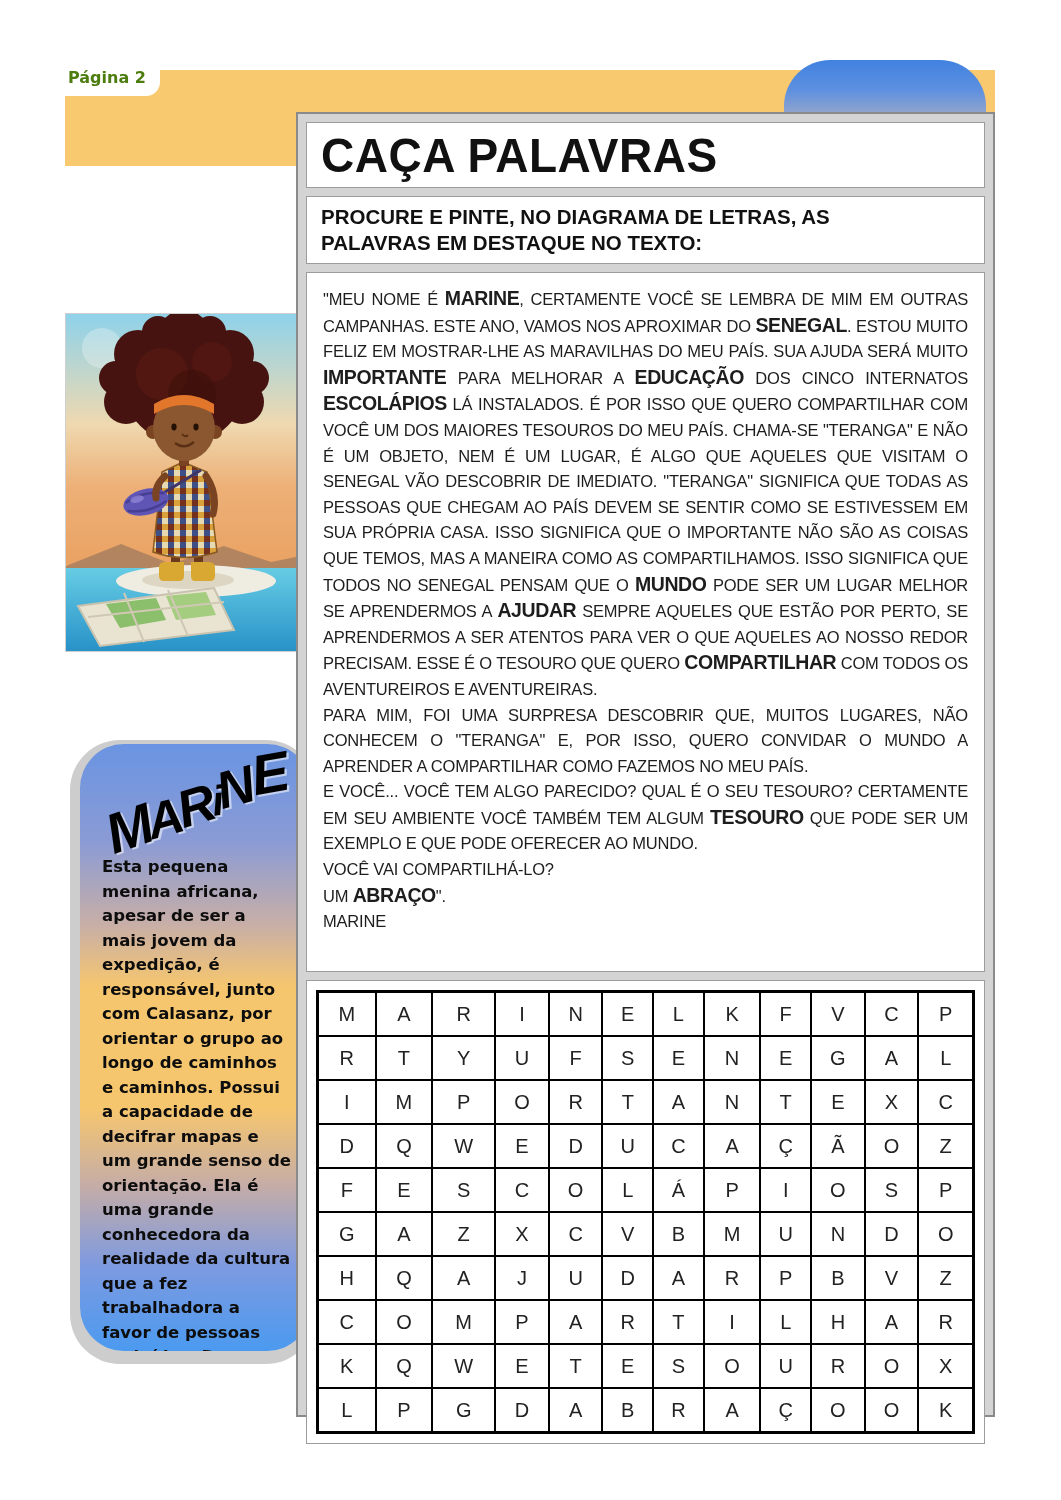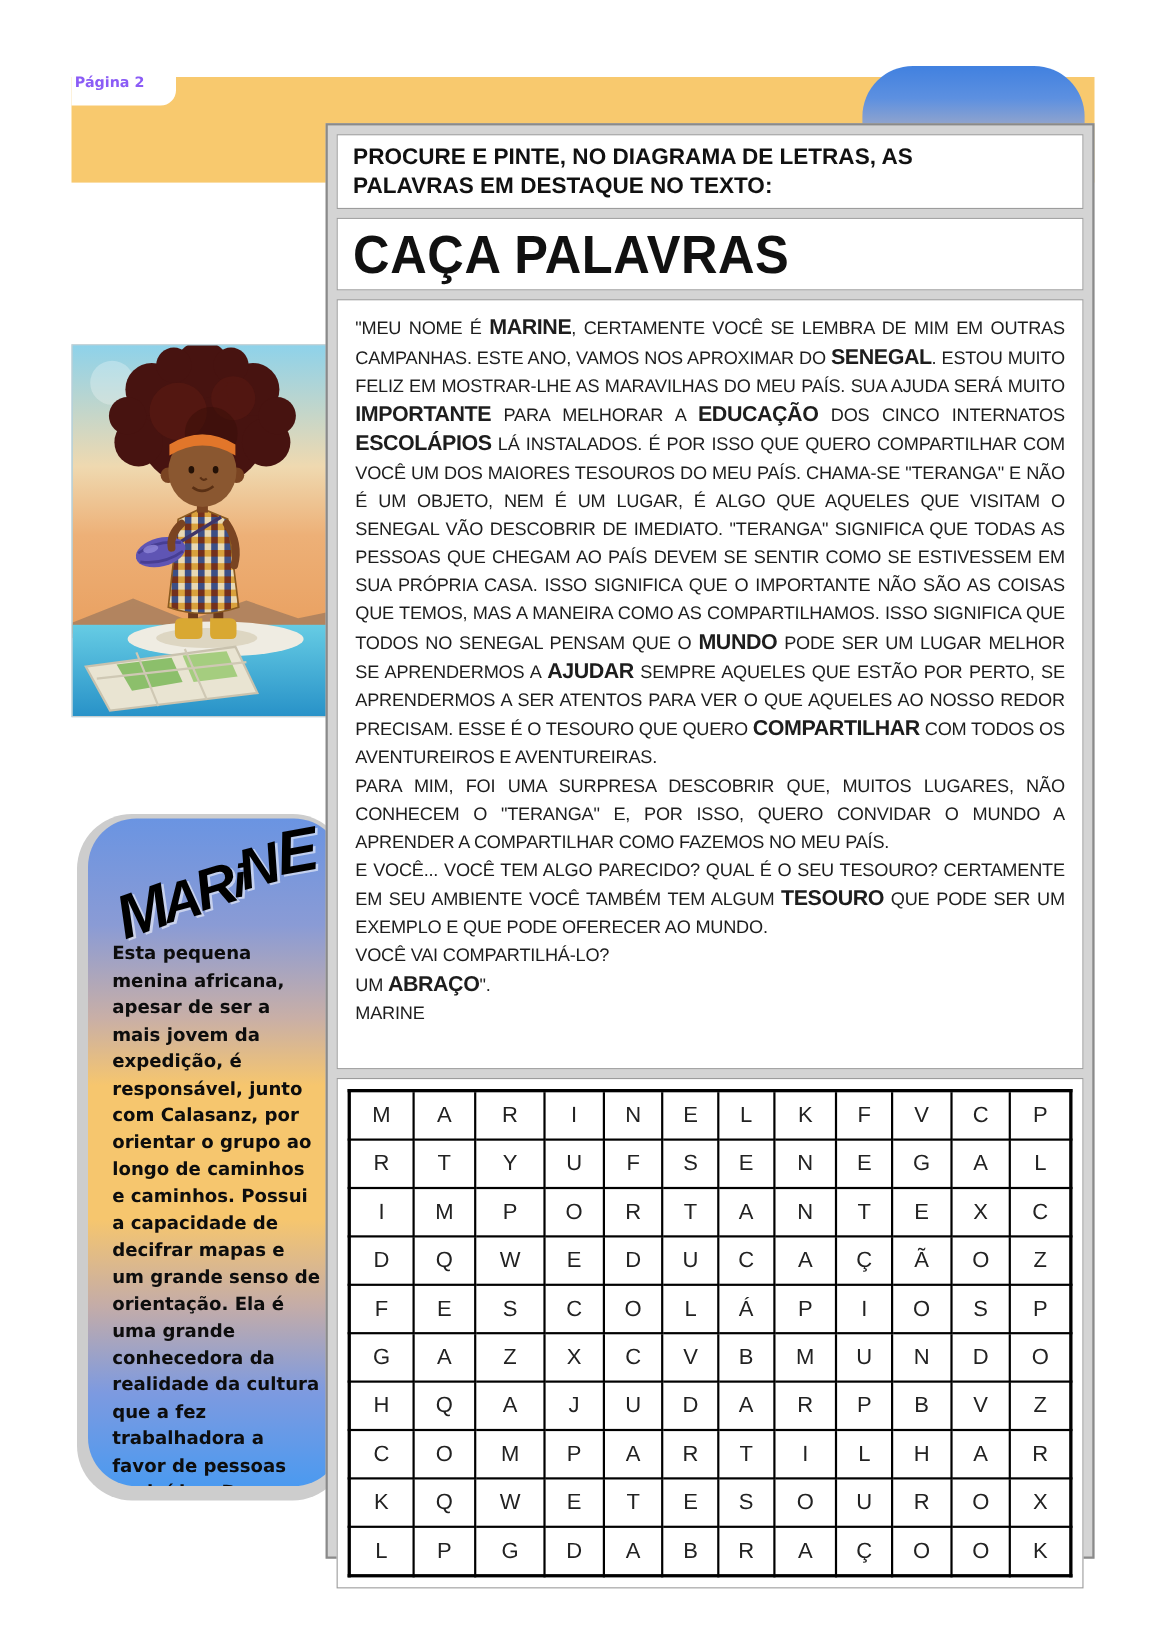--- a/index.html
+++ b/index.html
@@ -4,21 +4,21 @@
 <style>
   html,body{margin:0;padding:0;background:#fff;}
   #page{position:relative;width:1061px;height:1500px;background:#fff;overflow:hidden;
         font-family:"Liberation Sans",sans-serif;color:#111;}
 
   
   .band{position:absolute;left:65px;top:70px;width:930px;height:96px;background:#F8C96E;z-index:1;}
   .band-notch{position:absolute;left:65px;top:70px;width:95px;height:26px;background:#fff;
               border-bottom-right-radius:14px;z-index:2;}
   .page-label{position:absolute;left:68px;top:68px;z-index:3;
-              font-family:"DejaVu Sans",sans-serif;font-weight:bold;font-size:13px;color:#8b5cf6;}
+              font-family:"DejaVu Sans",sans-serif;font-weight:bold;font-size:16px;color:#4d7c0f;}
   .decor-blue{position:absolute;left:784px;top:60px;width:202px;height:106px;z-index:1;
               border-radius:46px 46px 0 0;
               background:linear-gradient(180deg,#4181E0 0%,#5D90E0 28%,#9BA8C9 55%,#E7BC79 80%,#F8C96E 100%);}
 
   
   .panel{position:absolute;left:296px;top:112px;width:699px;height:1305px;z-index:4;
          box-sizing:border-box;border:2px solid #8a8a8a;background:#d4d4d4;
          padding:8px;display:flex;flex-direction:column;gap:8px;}
   .sect{background:#fff;border:1px solid #9c9c9c;box-sizing:border-box;}
   .title-box{height:66px;display:flex;align-items:center;padding-left:14px;flex:none;}
@@ -147,25 +147,25 @@
   </div>
 
   <div class="card-outer">
     <div class="card-inner">
       <div class="logo-wrap"><span>M</span><span>A</span><span>R</span><span>I</span><span>N</span><span>E</span></div>
       <div class="card-desc">Esta pequena menina africana, apesar de ser a mais jovem da expedição, é responsável, junto com Calasanz, por orientar o grupo ao longo de caminhos e caminhos. Possui a capacidade de decifrar mapas e um grande senso de orientação. Ela é uma grande conhecedora da realidade da cultura que a fez trabalhadora a favor de pessoas excluídas. Do Senegal, ela adotou o lema : "Estamos todos no mesmo barco."</div>
     </div>
   </div>
 
   <div class="panel">
+    <div class="sect title-box">
+      <span class="main-title">CAÇA PALAVRAS</span>
+    </div>
     <div class="sect subtitle-box">
       <div class="subtitle">PROCURE E PINTE, NO DIAGRAMA DE LETRAS, AS PALAVRAS EM DESTAQUE NO TEXTO:</div>
-    </div>
-    <div class="sect title-box">
-      <span class="main-title">CAÇA PALAVRAS</span>
     </div>
     <div class="sect letter-box">
       <div class="letter"><span>"MEU NOME É </span><b>MARINE</b><span>, CERTAMENTE VOCÊ SE LEMBRA DE MIM EM OUTRAS CAMPANHAS. ESTE ANO, VAMOS NOS APROXIMAR DO </span><b>SENEGAL</b><span>. ESTOU MUITO FELIZ EM MOSTRAR-LHE AS MARAVILHAS DO MEU PAÍS. SUA AJUDA SERÁ MUITO </span><b>IMPORTANTE</b><span> PARA MELHORAR A </span><b>EDUCAÇÃO</b><span> DOS CINCO INTERNATOS </span><b>ESCOLÁPIOS</b><span> LÁ INSTALADOS. É POR ISSO QUE QUERO COMPARTILHAR COM VOCÊ UM DOS MAIORES TESOUROS DO MEU PAÍS. CHAMA-SE "TERANGA" E NÃO É UM OBJETO, NEM É UM LUGAR, É ALGO QUE AQUELES QUE VISITAM O SENEGAL VÃO DESCOBRIR DE IMEDIATO. "TERANGA" SIGNIFICA QUE TODAS AS PESSOAS QUE CHEGAM AO PAÍS DEVEM SE SENTIR COMO SE ESTIVESSEM EM SUA PRÓPRIA CASA. ISSO SIGNIFICA QUE O IMPORTANTE NÃO SÃO AS COISAS QUE TEMOS, MAS A MANEIRA COMO AS COMPARTILHAMOS. ISSO SIGNIFICA QUE TODOS NO SENEGAL PENSAM QUE O </span><b>MUNDO</b><span> PODE SER UM LUGAR MELHOR SE APRENDERMOS A </span><b>AJUDAR</b><span> SEMPRE AQUELES QUE ESTÃO POR PERTO, SE APRENDERMOS A SER ATENTOS PARA VER O QUE AQUELES AO NOSSO REDOR PRECISAM. ESSE É O TESOURO QUE QUERO </span><b>COMPARTILHAR</b><span> COM TODOS OS AVENTUREIROS E AVENTUREIRAS.</span><br><span>PARA MIM, FOI UMA SURPRESA DESCOBRIR QUE, MUITOS LUGARES, NÃO CONHECEM O "TERANGA" E, POR ISSO, QUERO CONVIDAR O MUNDO A APRENDER A COMPARTILHAR COMO FAZEMOS NO MEU PAÍS.</span><br><span>E VOCÊ... VOCÊ TEM ALGO PARECIDO? QUAL É O SEU TESOURO? CERTAMENTE EM SEU AMBIENTE VOCÊ TAMBÉM TEM ALGUM </span><b>TESOURO</b><span> QUE PODE SER UM EXEMPLO E QUE PODE OFERECER AO MUNDO.</span><br><span>VOCÊ VAI COMPARTILHÁ-LO?</span><br><span>UM </span><b>ABRAÇO</b><span>".</span><br><span>MARINE</span></div>
     </div>
     <div class="sect grid-box">
       <table class="wordgrid">
         <tbody>
             <tr>
               <td>M</td>
               <td>A</td>

